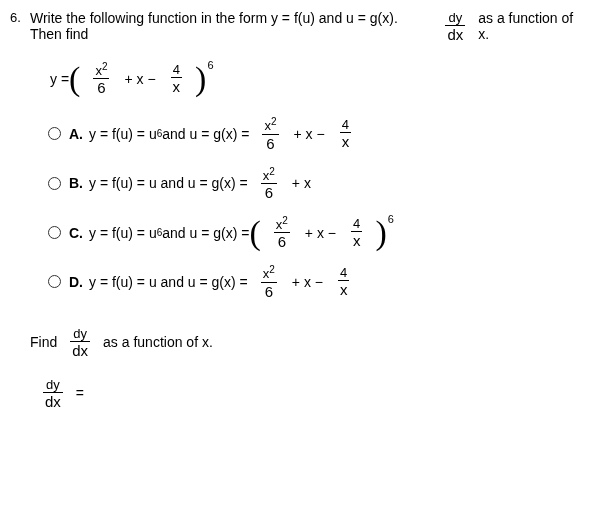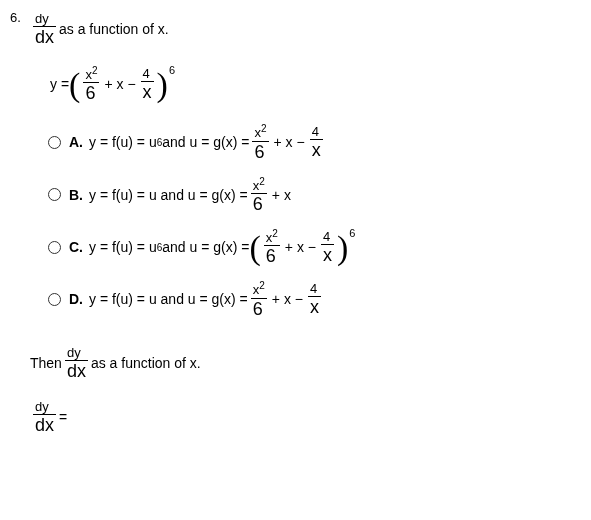--- a/index.html
+++ b/index.html
@@ -54,33 +54,33 @@
       margin-bottom: 20px;
     }
     .answer-line {
       display: flex;
       align-items: center;
       margin-top: 14px;
     }
     .frac {
       display: inline-flex;
       flex-direction: column;
-      text-align: left;
+      text-align: center;
       vertical-align: middle;
       line-height: 1;
-      margin: 0 3px;
+      margin: 0 13px;
     }
     .frac .num {
       padding: 0 2px 1px 2px;
       font-size: 13px;
     }
     .frac .den {
       border-top: 1px solid #000;
       padding: 1px 2px 0 2px;
-      font-size: 18px;
+      font-size: 15px;
     }
     .paren-group {
       display: inline-flex;
       align-items: center;
       position: relative;
     }
     .big-paren {
       font-size: 34px;
       line-height: 0.8;
       font-family: 'Times New Roman', serif;
@@ -105,20 +105,21 @@
   </style>
 </head>
 <body>
 
 <div class="problem-container">
   <div class="problem-number">6.</div>
   <div class="problem-body">
 
     <div class="question-text">
       <span class="inline-math">
+        <span>Write the following function in the form y = f(u) and u = g(x). Then find </span>
         <span class="frac">
           <span class="num">dy</span>
           <span class="den">dx</span>
         </span>
         <span> as a function of x.</span>
       </span>
     </div>
 
     <div class="equation-main">
       <span class="inline-math">
@@ -209,21 +210,21 @@
         <span class="eq-text"> + x − </span>
         <span class="frac">
             <span class="num">4</span>
             <span class="den">x</span>
           </span>
       </span>
     </div>
 
     <div class="find-section">
       <span class="inline-math">
-        <span>Then </span>
+        <span>Find </span>
         <span class="frac">
           <span class="num">dy</span>
           <span class="den">dx</span>
         </span>
         <span> as a function of x.</span>
       </span>
     </div>
 
     <div class="answer-line">
       <span class="frac">

